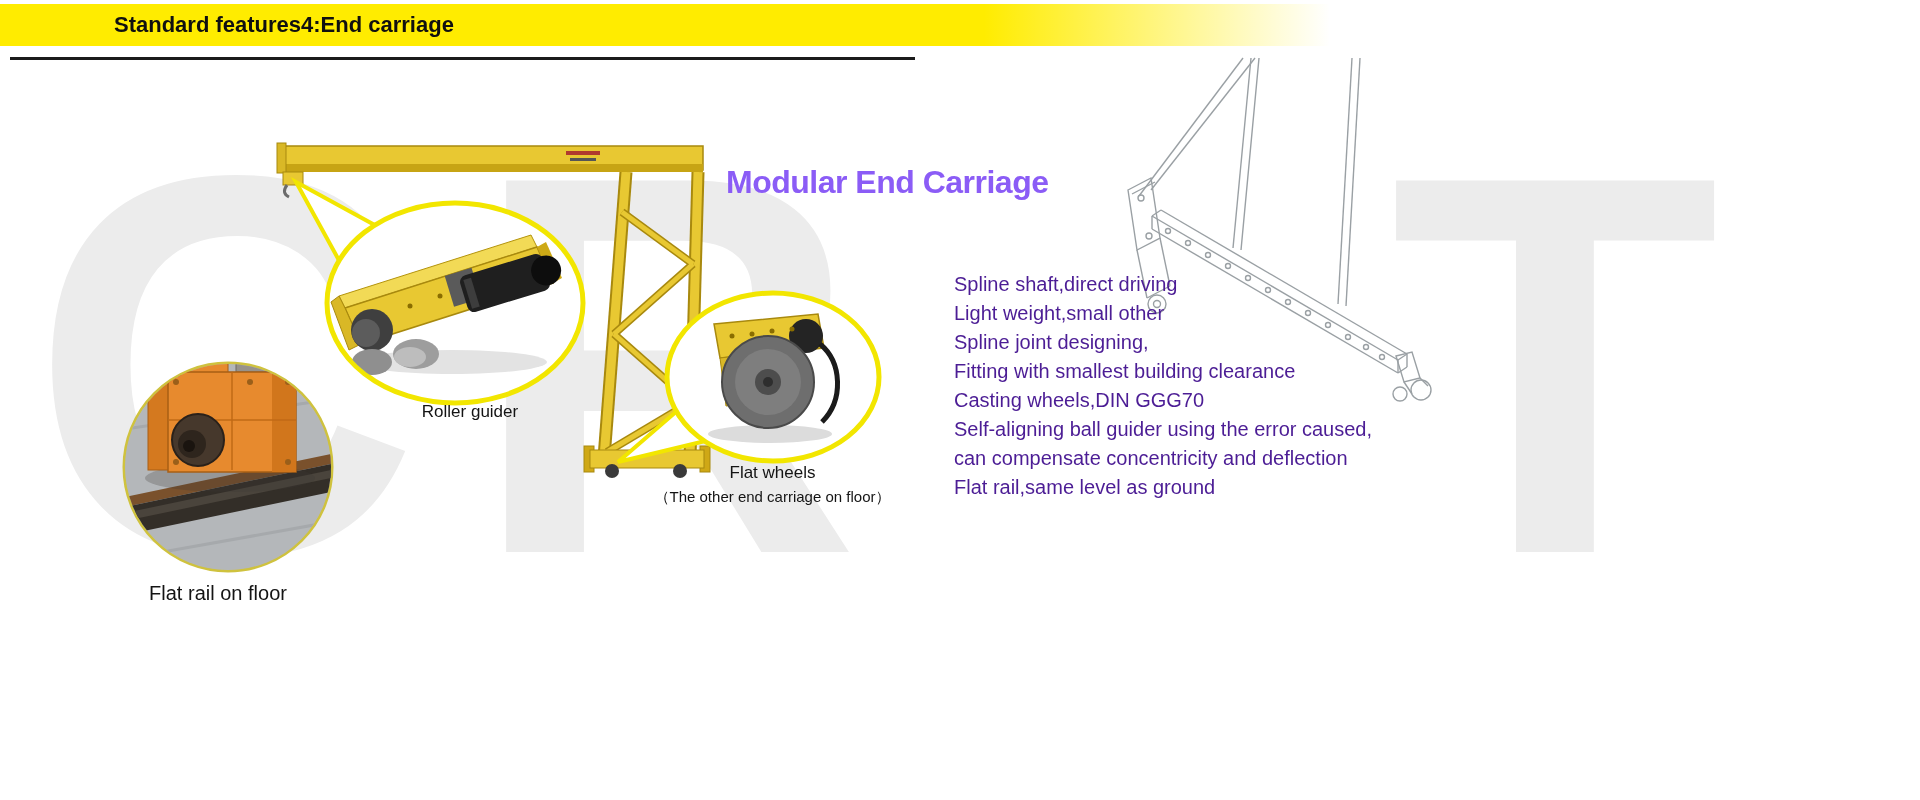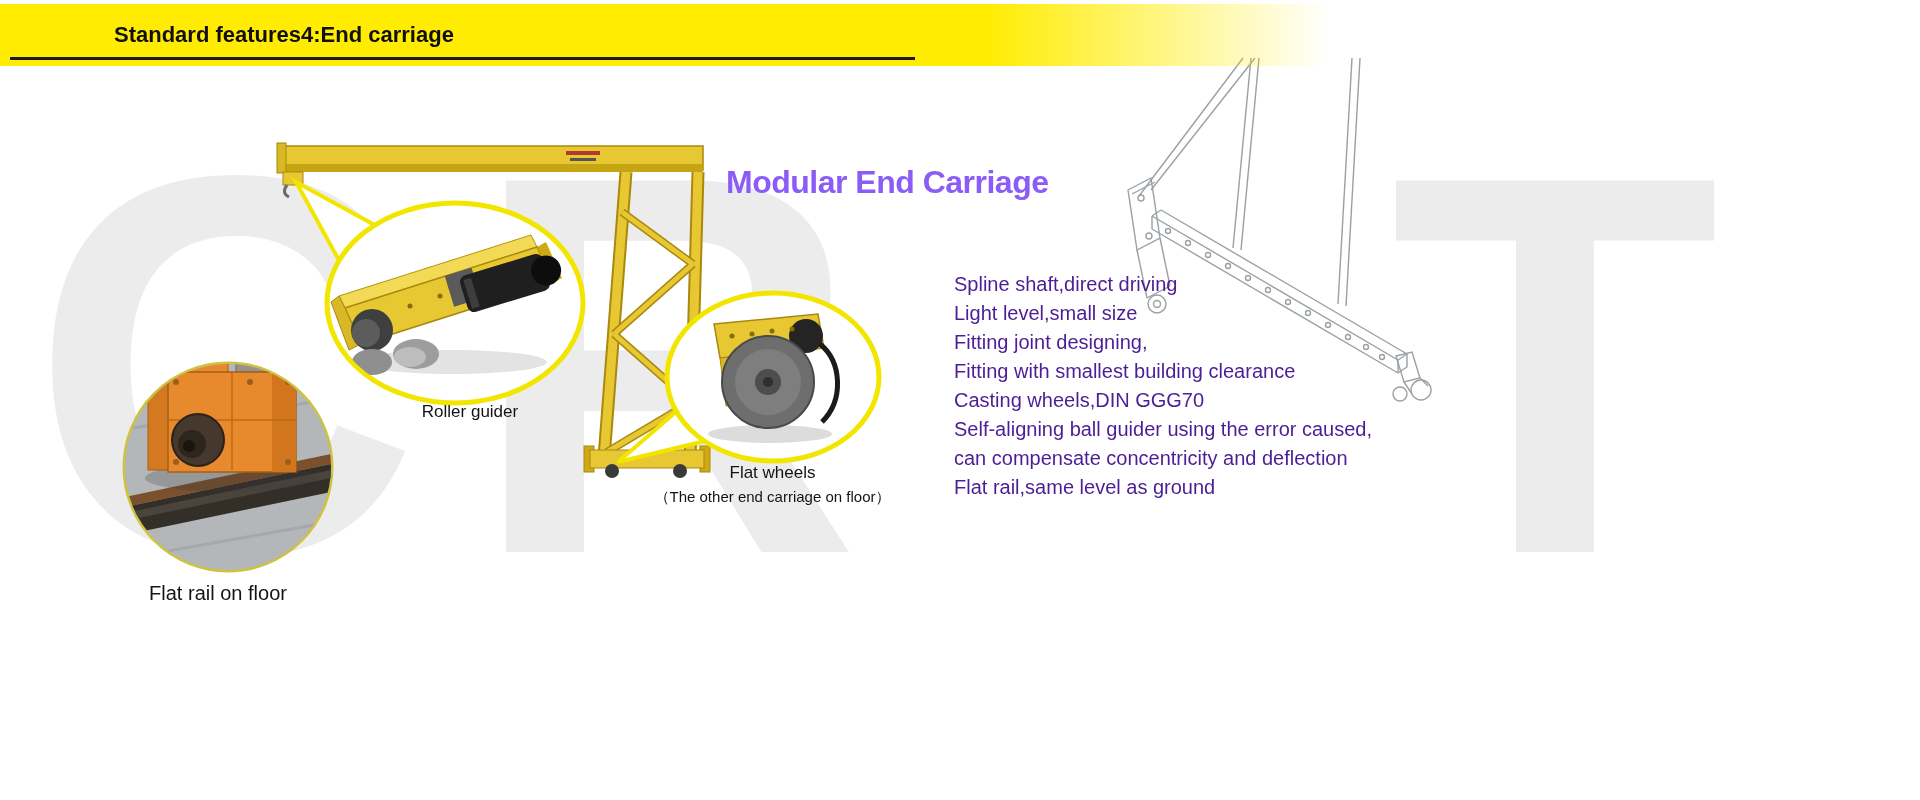--- a/index.html
+++ b/index.html
@@ -21,21 +21,21 @@
   }
   .wm-1 { left:30px; }
   .wm-2 { left:470px; }
   .wm-3 { left:1390px; }
 
   
   svg.scene { position:absolute; left:0; top:0; z-index:1; }
 
   
   .header-bar {
-    position:absolute; left:0; top:4px; width:1330px; height:62px; z-index:3;
+    position:absolute; left:0; top:4px; width:1330px; height:42px; z-index:3;
     background:linear-gradient(90deg, #ffec00 0%, #ffec00 74%, rgba(255,236,0,0) 100%);
     display:flex; align-items:center;
   }
   .header-title { margin-left:114px; font-size:22px; font-weight:bold; color:#101010; }
   .header-underline {
     position:absolute; left:10px; top:57px; width:905px; height:3px;
     background:#1b1b1b; z-index:3;
   }
 
   
@@ -244,22 +244,22 @@
 
   <div class="header-bar">
     <div class="header-title">Standard features4:End carriage</div>
   </div>
   <div class="header-underline"></div>
 
   <h1 class="main-title">Modular End Carriage</h1>
 
   <div class="features">
     <div>Spline shaft,direct driving</div>
-    <div>Light level,small size</div>
-    <div>Fitting joint designing,</div>
+    <div>Light weight,small other</div>
+    <div>Spline joint designing,</div>
     <div>Fitting with smallest building clearance</div>
     <div>Casting wheels,DIN GGG70</div>
     <div>Self-aligning ball guider using the error caused,</div>
     <div>can compensate concentricity and deflection</div>
     <div>Flat rail,same level as ground</div>
   </div>
 
   <div class="caption label-roller">Roller guider</div>
   <div class="caption label-wheels">Flat wheels</div>
   <div class="caption sub-wheels">（The other end carriage on floor）</div>

